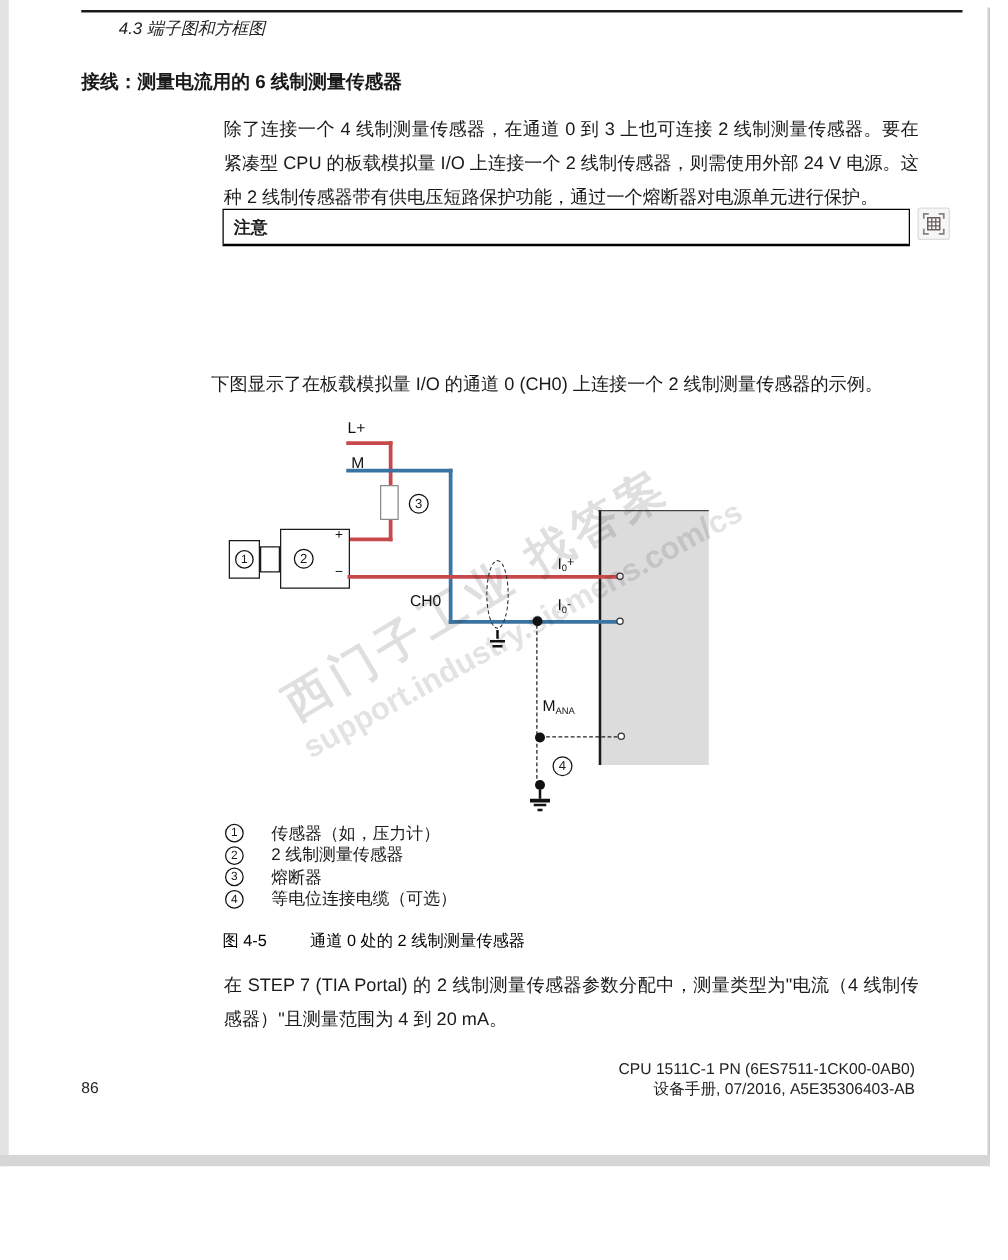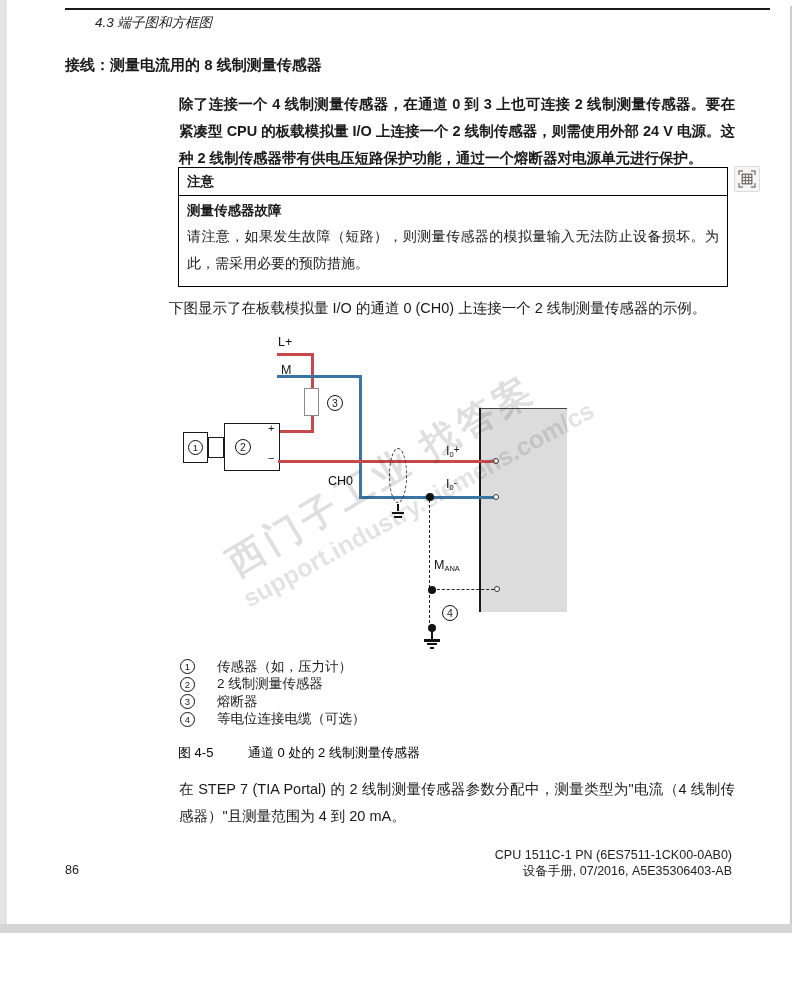--- a/index.html
+++ b/index.html
@@ -12,21 +12,21 @@
   .right-edge { left:790px; top:6px; width:2px; height:921px; background:#cfcfcf; }
   .bottom-band { left:0; top:924px; width:792px; height:9px; background:#d6d6d6; }
 
   
   .header-rule { left:65px; top:8px; width:705px; height:2px; background:#1a1a1a; }
   .header-text { left:67px; top:14px; font-size:13.5px; font-style:italic; color:#222;margin-left:28px; }
 
   .section-title { left:65px; top:56px; font-size:15px; font-weight:bold; }
 
   .para { font-size:14.5px; line-height:27px; text-align:justify; color:#1a1a1a; }
-  .para1 { left:179px; top:91px; width:556px;font-weight:bold; }
+  .para1 { left:179px; top:91px; width:556px; }
   .para2 { left:169px; top:295px; width:580px; }
   .para3 { left:179px; top:776px; width:556px; }
 
   
   .notice { left:178px; top:167px; width:550px; border:1.2px solid #000; background:#fff; }
   .notice-title { font-size:13.5px; font-weight:bold; padding:5px 8px 4px; border-bottom:1.2px solid #000; }
   .notice-content { padding:6px 8px 9px; }
   .notice-subtitle { font-size:13.5px; font-weight:bold; margin-bottom:3px; }
   .notice-text { font-size:14px; line-height:27px; text-align:justify; }
 
@@ -86,30 +86,26 @@
 </head>
 <body>
 
 <div class="abs left-strip"></div>
 <div class="abs right-edge"></div>
 <div class="abs bottom-band"></div>
 
 <div class="abs header-rule"></div>
 <div class="abs header-text">4.3 端子图和方框图</div>
 
-<div class="abs section-title">接线：测量电流用的 8 线制测量传感器</div>
+<div class="abs section-title">接线：测量电流用的 6 线制测量传感器</div>
 
 <div class="abs para para1">除了连接一个 4 线制测量传感器，在通道 0 到 3 上也可连接 2 线制测量传感器。要在紧凑型 CPU 的板载模拟量 I/O 上连接一个 2 线制传感器，则需使用外部 24 V 电源。这种 2 线制传感器带有供电压短路保护功能，通过一个熔断器对电源单元进行保护。</div>
 
 <div class="abs notice">
   <div class="notice-title">注意</div>
-  <div class="notice-content">
-    <div class="notice-subtitle">测量传感器故障</div>
-    <div class="notice-text">请注意，如果发生故障（短路），则测量传感器的模拟量输入无法防止设备损坏。为此，需采用必要的预防措施。</div>
-  </div>
 </div>
 
 <div class="abs float-btn">
   <span style="display:flex;">
     <svg width="18" height="18" viewBox="0 0 18 18" fill="none">
       <path d="M1 5 V1 H5 M13 1 H17 V5 M17 13 V17 H13 M5 17 H1 V13" stroke="#8a7f7f" stroke-width="1.4"></path>
       <rect x="4.2" y="4.2" width="9.6" height="9.6" stroke="#6b5f5f" stroke-width="1.2"></rect>
       <path d="M4.2 7.4 H13.8 M4.2 10.6 H13.8 M7.4 4.2 V13.8 M10.6 4.2 V13.8" stroke="#6b5f5f" stroke-width="1"></path>
     </svg>
   </span>

